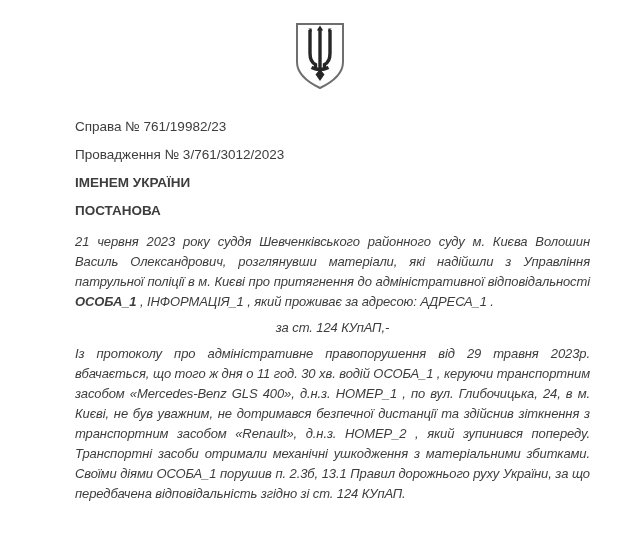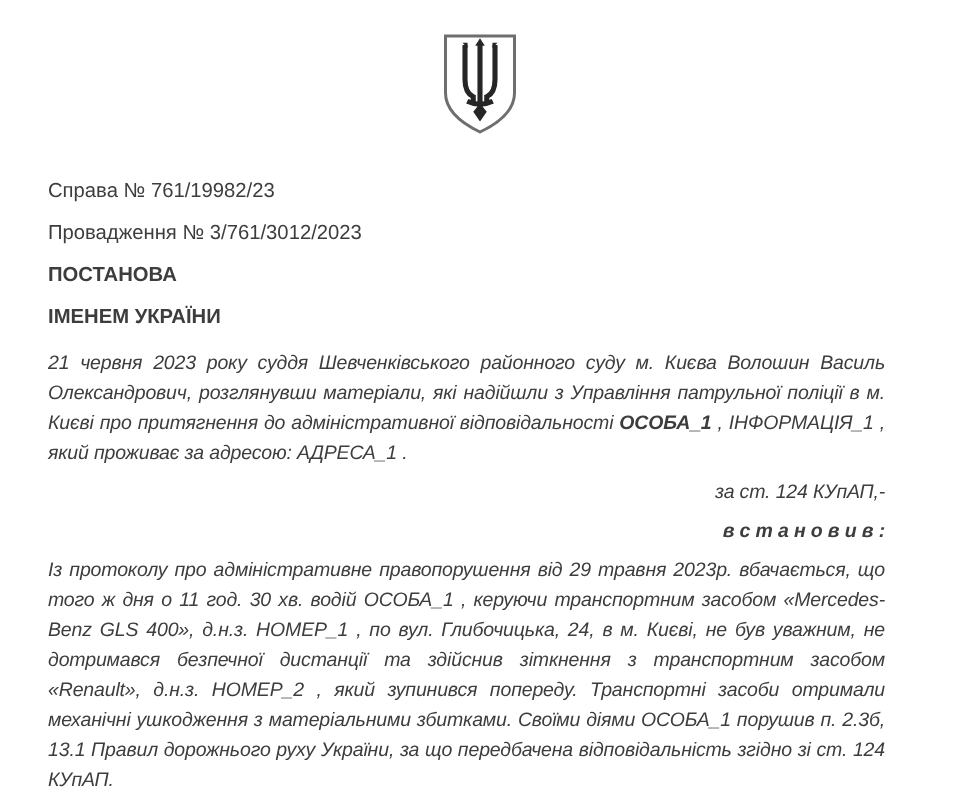--- a/index.html
+++ b/index.html
@@ -12,38 +12,38 @@
       font-family: "Liberation Sans", "DejaVu Sans", sans-serif;
       color: #3d3d3d;
     }
     .emblem-wrap {
       display: flex;
       justify-content: center;
       padding-top: 22px;
       height: 70px;
     }
     .content {
-      padding: 28px 50px 0 32px;
+      padding: 28px 50px 0 75px;
     }
     .meta-line {
       margin: 0 0 14px 0;
       font-size: 13.5px;
       line-height: 14px;
       white-space: nowrap;
     }
     .bold { font-weight: bold; }
     .para {
       margin: 0 0 6px 0;
       font-size: 13px;
       line-height: 20px;
       text-align: justify;
       letter-spacing: -0.1px;
       font-style: italic;
     }
-    .para.nojust { text-align: right; }
+    .para.nojust { text-align: center; }
   </style>
 </head>
 <body>
 
 <div class="page">
 
   <div class="emblem-wrap">
     <svg width="52" height="68" viewBox="0 0 52 68" aria-hidden="true">
       <path d="M3 2 H49 V40 Q49 55 26 66 Q3 55 3 40 Z" fill="#ffffff" stroke="#6e6e6e" stroke-width="2"></path>
       <g stroke="#262626" fill="none" stroke-width="3.4">
@@ -55,26 +55,25 @@
       <path d="M26 47 l-4.5 5.5 4.5 6.5 4.5 -6.5 Z" fill="#262626"></path>
       <path d="M26 3.5 l-3.2 5 h6.4 Z" fill="#262626"></path>
       <path d="M14.3 6.5 h3.4 V10 Z" fill="#262626"></path>
       <path d="M37.7 6.5 h-3.4 V10 Z" fill="#262626"></path>
     </svg>
   </div>
 
   <div class="content">
     <p class="meta-line">Справа № 761/19982/23</p>
     <p class="meta-line">Провадження № 3/761/3012/2023</p>
+    <p class="meta-line bold">ІМЕНЕМ УКРАЇНИ</p>
     <p class="meta-line bold">ПОСТАНОВА</p>
-    <p class="meta-line bold">ІМЕНЕМ УКРАЇНИ</p>
 
     <p class="para"><span>21 червня 2023 року суддя Шевченківського районного суду м. Києва Волошин Василь Олександрович, розглянувши матеріали, які надійшли з Управління патрульної поліції в м. Києві про притягнення до адміністративної відповідальності </span><span class="bold">ОСОБА_1</span><span> , ІНФОРМАЦІЯ_1 , який проживає за адресою: АДРЕСА_1 .</span></p>
 
     <p class="para nojust">за ст. 124 КУпАП,-</p>
 
-    <p class="para nojust bold">в с т а н о в и в :</p>
 
     <p class="para">Із протоколу про адміністративне правопорушення від 29 травня 2023р. вбачається, що того ж дня о 11 год. 30 хв. водій ОСОБА_1 , керуючи транспортним засобом «Mercedes-Benz GLS 400», д.н.з. НОМЕР_1 , по вул. Глибочицька, 24, в м. Києві, не був уважним, не дотримався безпечної дистанції та здійснив зіткнення з транспортним засобом «Renault», д.н.з. НОМЕР_2 , який зупинився попереду. Транспортні засоби отримали механічні ушкодження з матеріальними збитками. Своїми діями ОСОБА_1 порушив п. 2.3б, 13.1 Правил дорожнього руху України, за що передбачена відповідальність згідно зі ст. 124 КУпАП.</p>
 
   </div>
 
 </div>
 
 </body></html>

